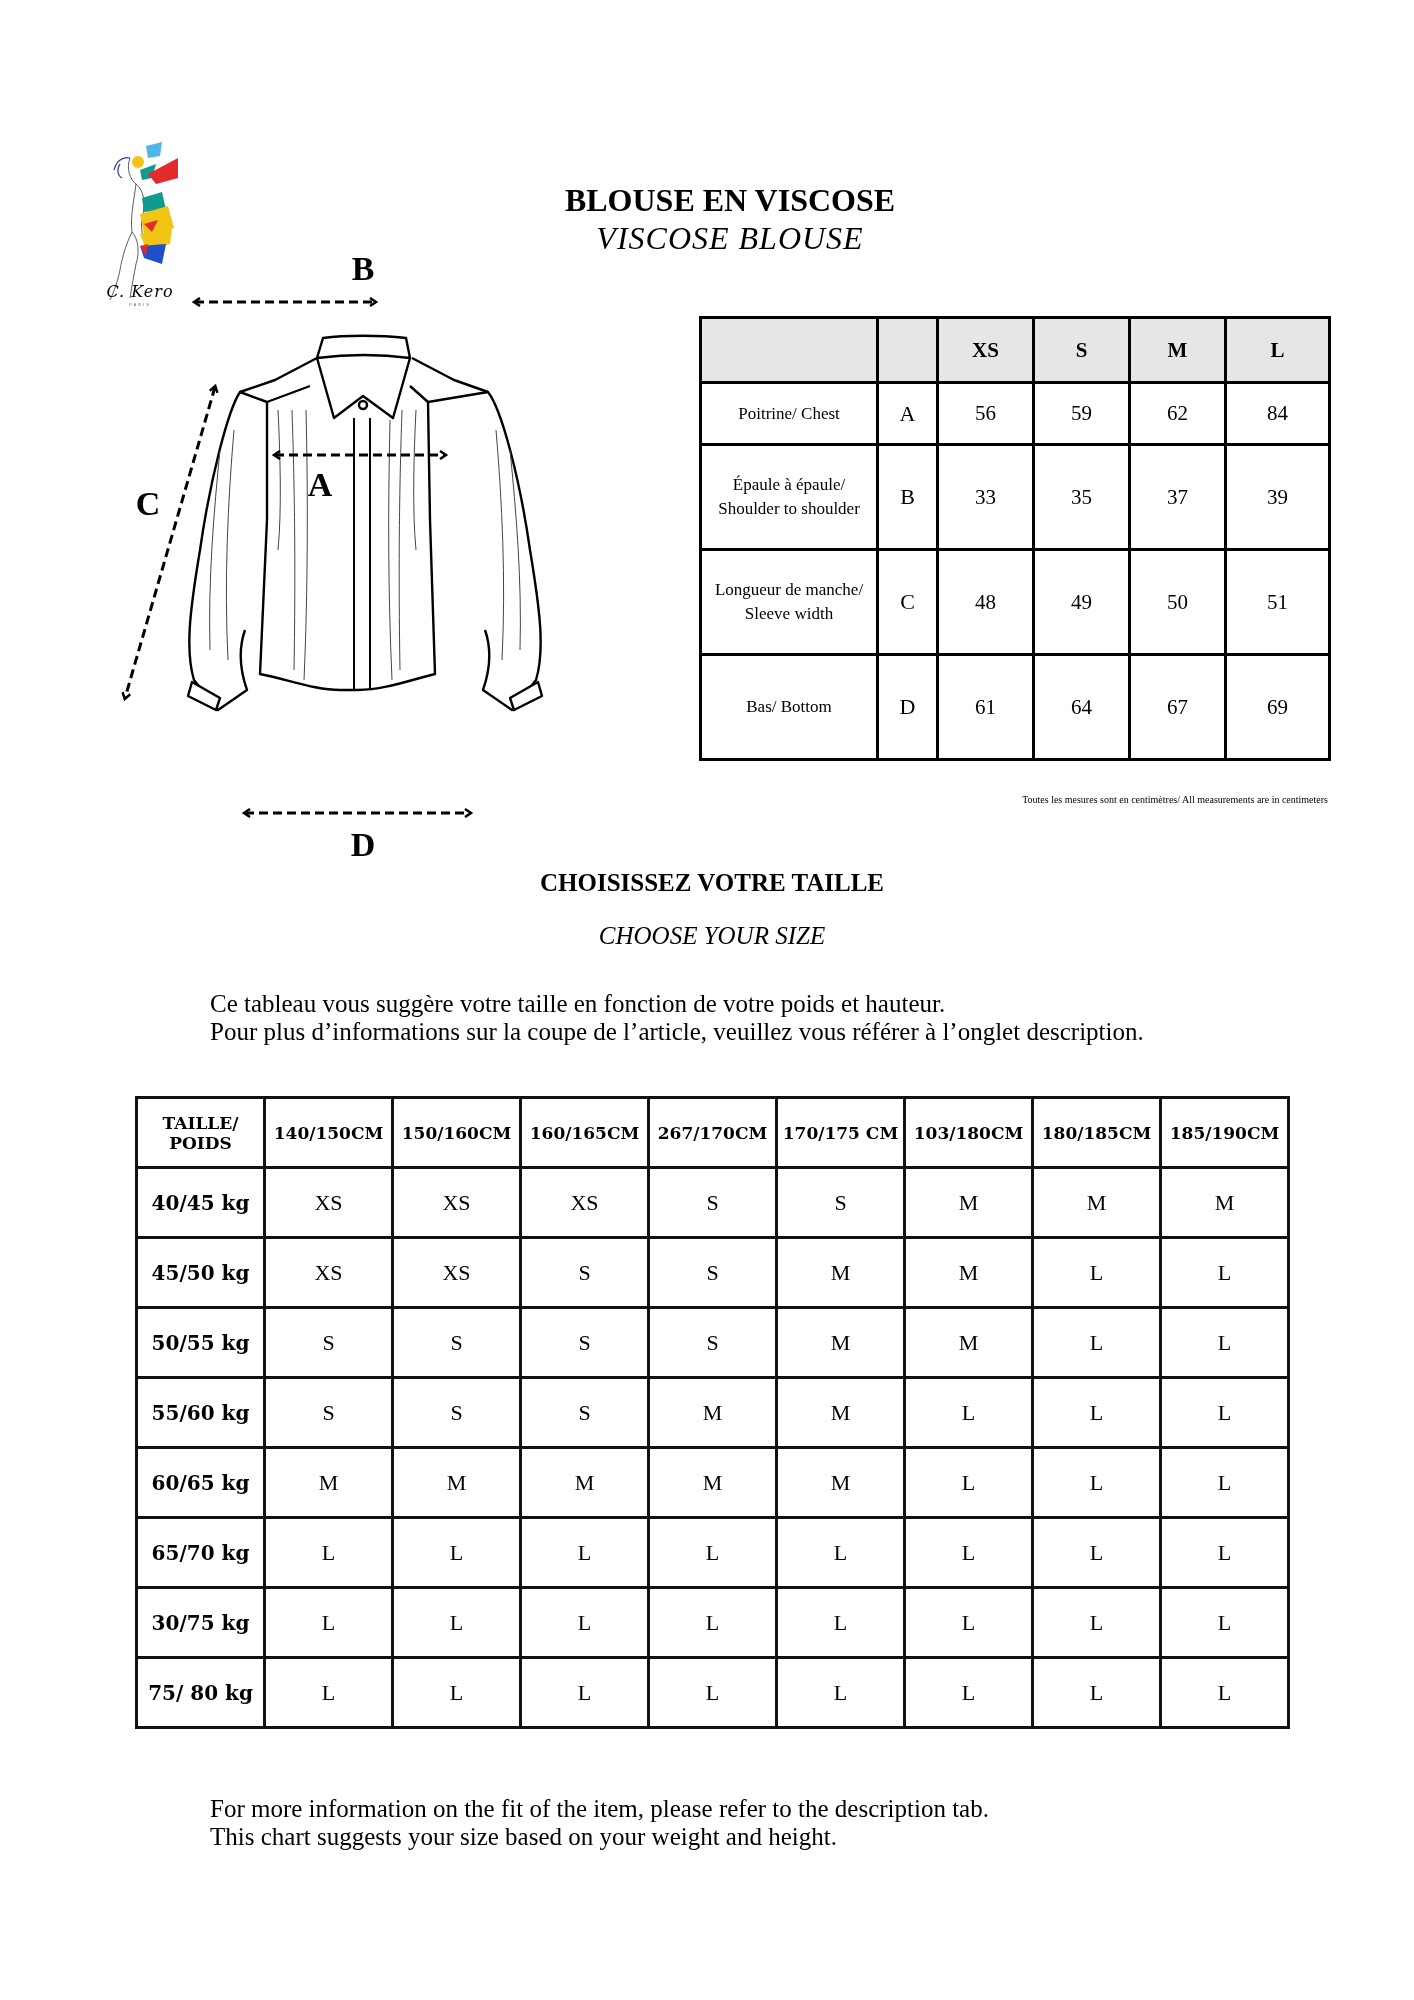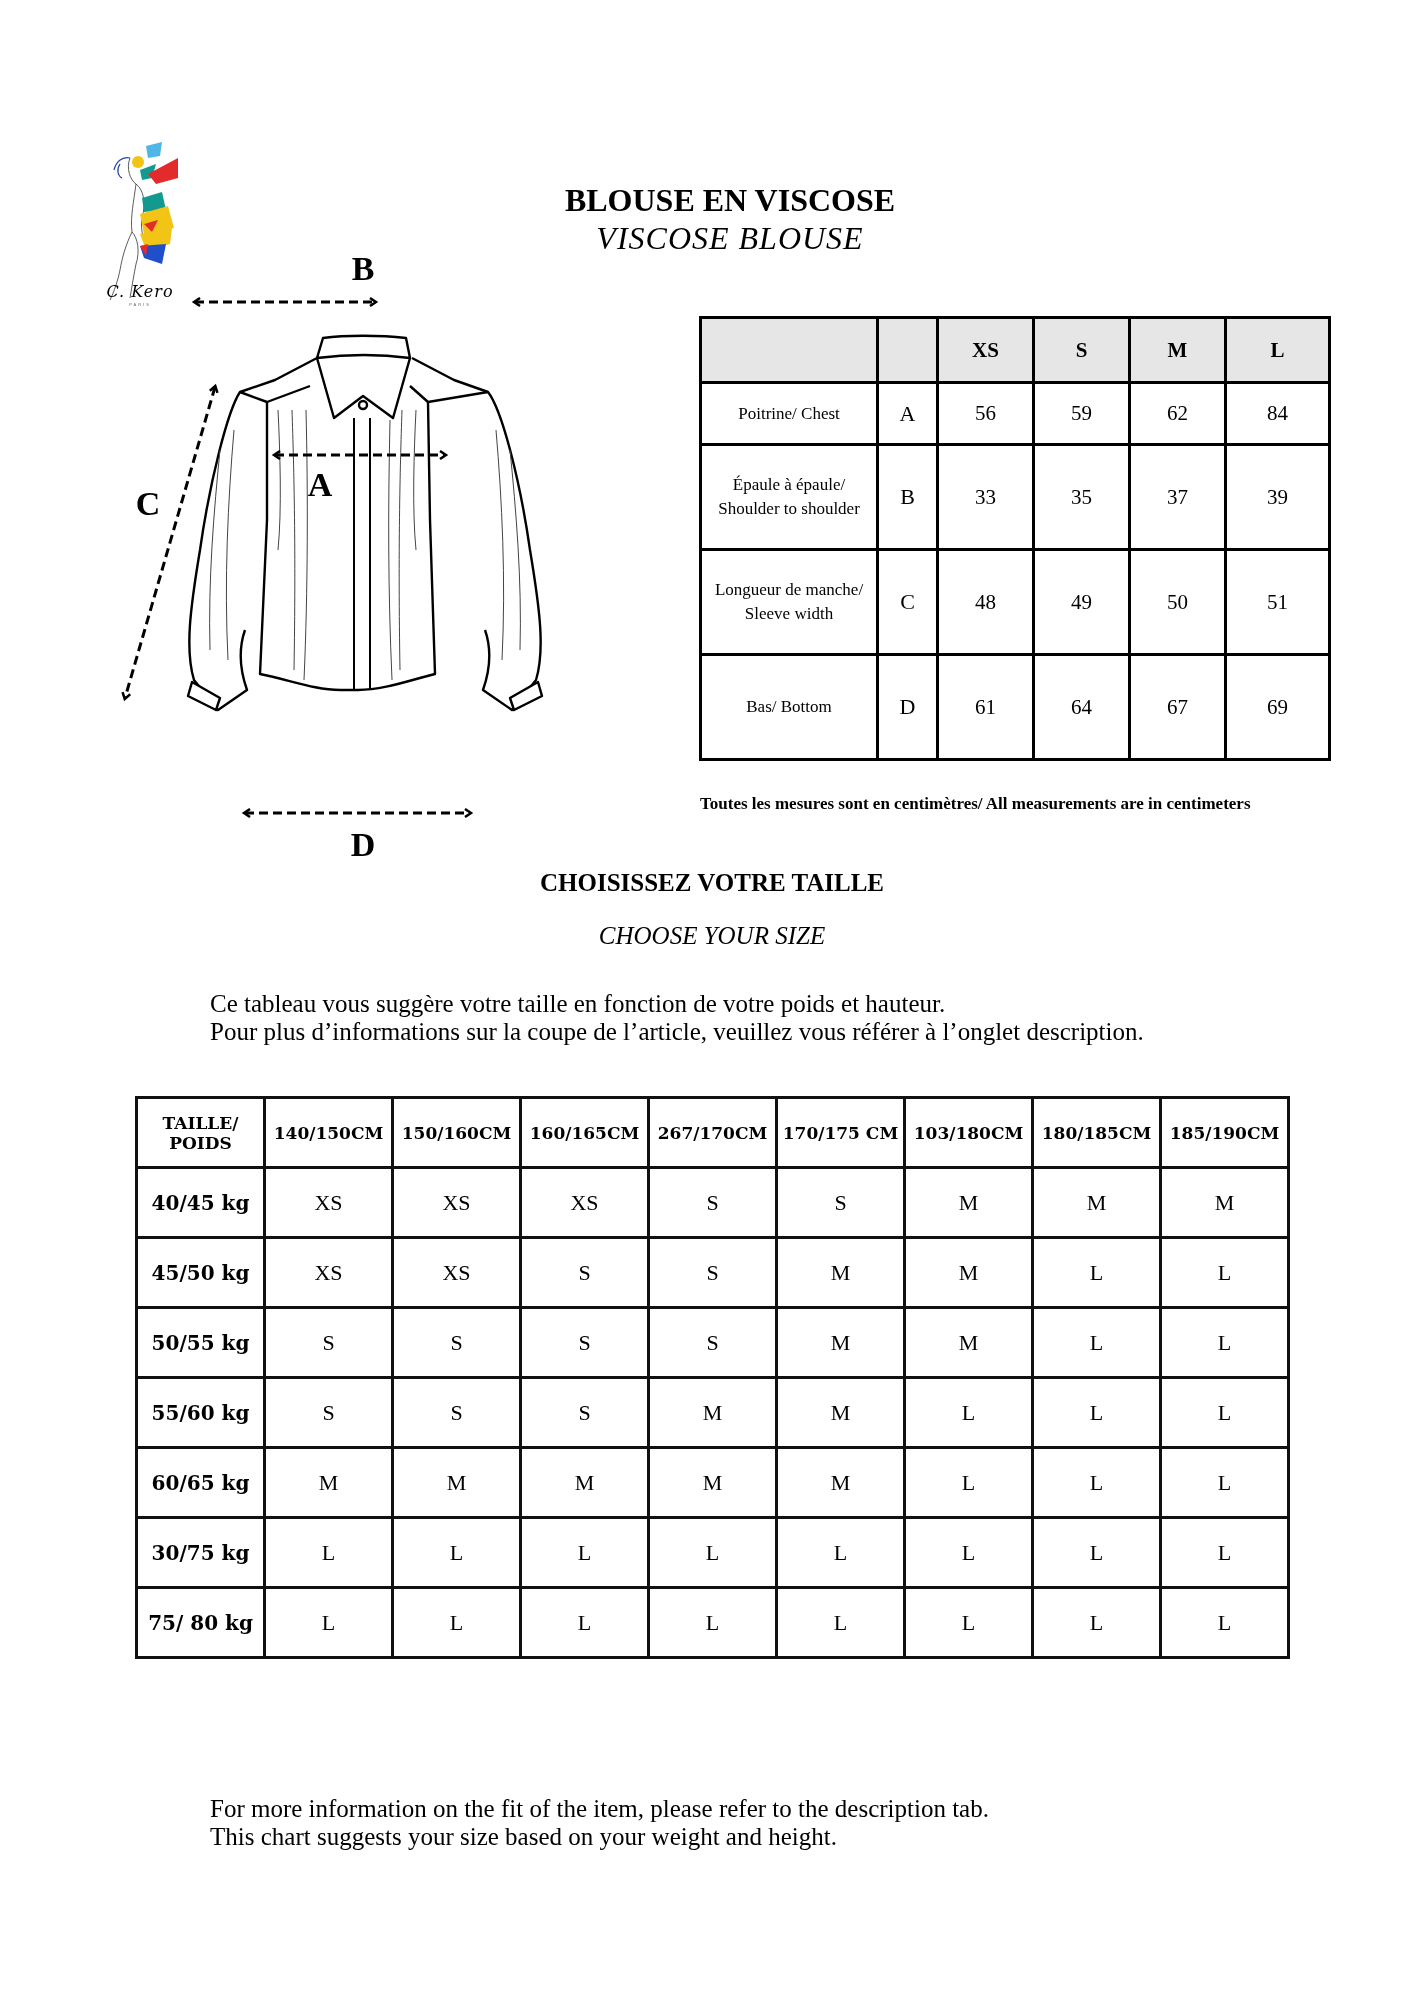--- a/index.html
+++ b/index.html
@@ -22,21 +22,21 @@
   #illustration { left: 110px; top: 250px; width: 470px; height: 620px; }
   .dim-label { font-weight: bold; font-size: 34px; }
 
   
   #measure-table { left: 699px; top: 316px; border-collapse: collapse; }
   #measure-table td, #measure-table th { border: 3px solid #000; text-align: center; vertical-align: middle; padding: 0; }
   #measure-table th { background: #e6e6e6; font-weight: bold; font-size: 21px; height: 62px; }
   #measure-table td { font-size: 21px; }
   #measure-table td.rowlabel { font-size: 17px; line-height: 24px; }
   #measure-table td.letter { font-size: 22px; }
-  #footnote { left: 700px; width: 628px; top: 794px; text-align: left; font-weight: bold; font-size: 17px; }
+  #footnote { left: 700px; width: 628px; top: 794px; text-align: right; font-weight: normal; font-size: 10px; }
 
   
   #choose-title { left: 400px; width: 624px; top: 869px; text-align: center; font-weight: bold; font-size: 25px; }
   #choose-sub { left: 400px; width: 624px; top: 922px; text-align: center; font-style: italic; font-size: 25px; }
   .para { left: 210px; width: 1100px; font-size: 25px; line-height: 28px; }
   #para-fr { top: 990px; }
   #para-en { top: 1795px; }
 
   
   #size-grid { left: 135px; top: 1096px; border-collapse: collapse; }
@@ -258,20 +258,31 @@
         <td>M</td>
         <td>M</td>
         <td>M</td>
         <td>M</td>
         <td>M</td>
         <td>L</td>
         <td>L</td>
         <td>L</td>
       </tr>
       <tr>
+        <td class="weight">65/70 kg</td>
+        <td>L</td>
+        <td>L</td>
+        <td>L</td>
+        <td>L</td>
+        <td>L</td>
+        <td>L</td>
+        <td>L</td>
+        <td>L</td>
+      </tr>
+      <tr>
         <td class="weight">30/75 kg</td>
         <td>L</td>
         <td>L</td>
         <td>L</td>
         <td>L</td>
         <td>L</td>
         <td>L</td>
         <td>L</td>
         <td>L</td>
       </tr>

